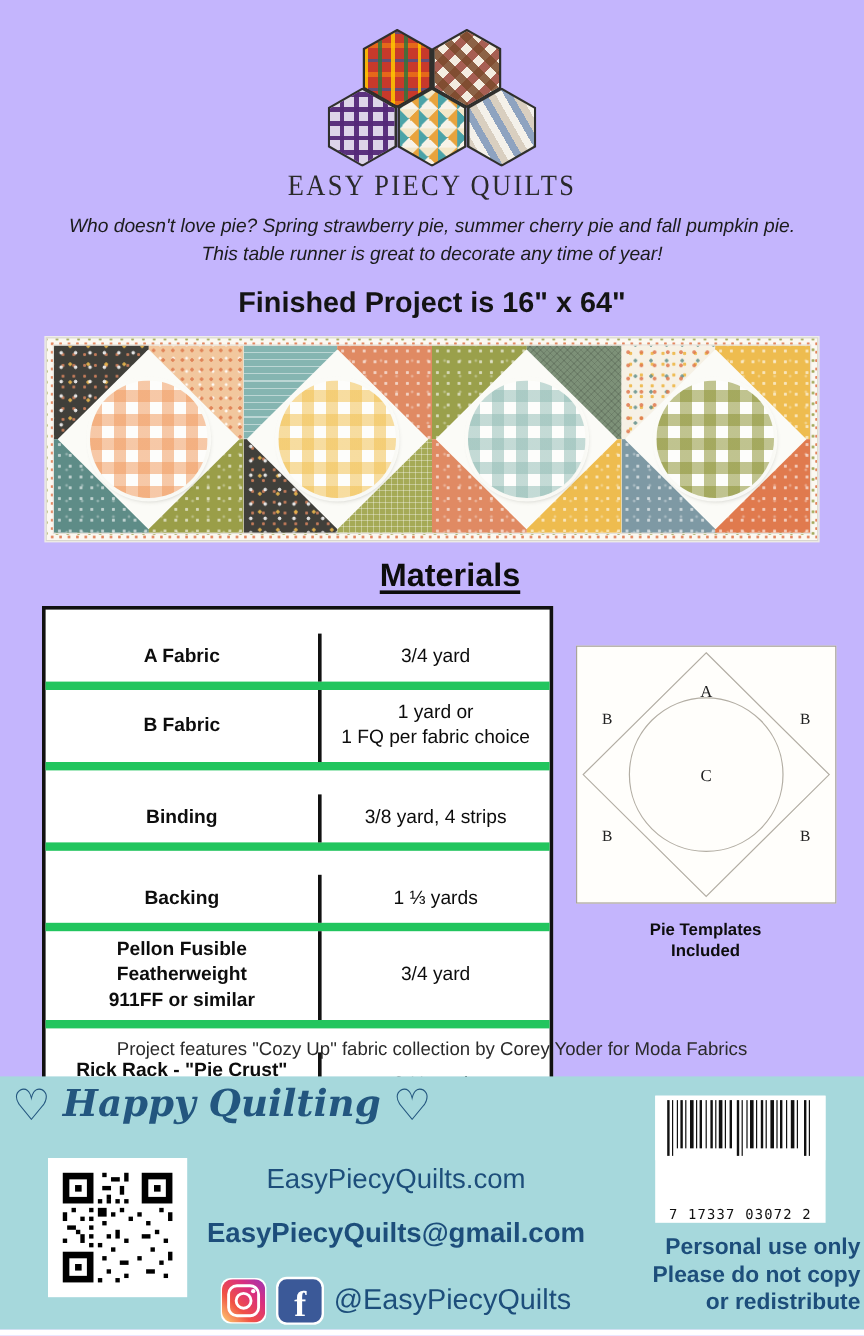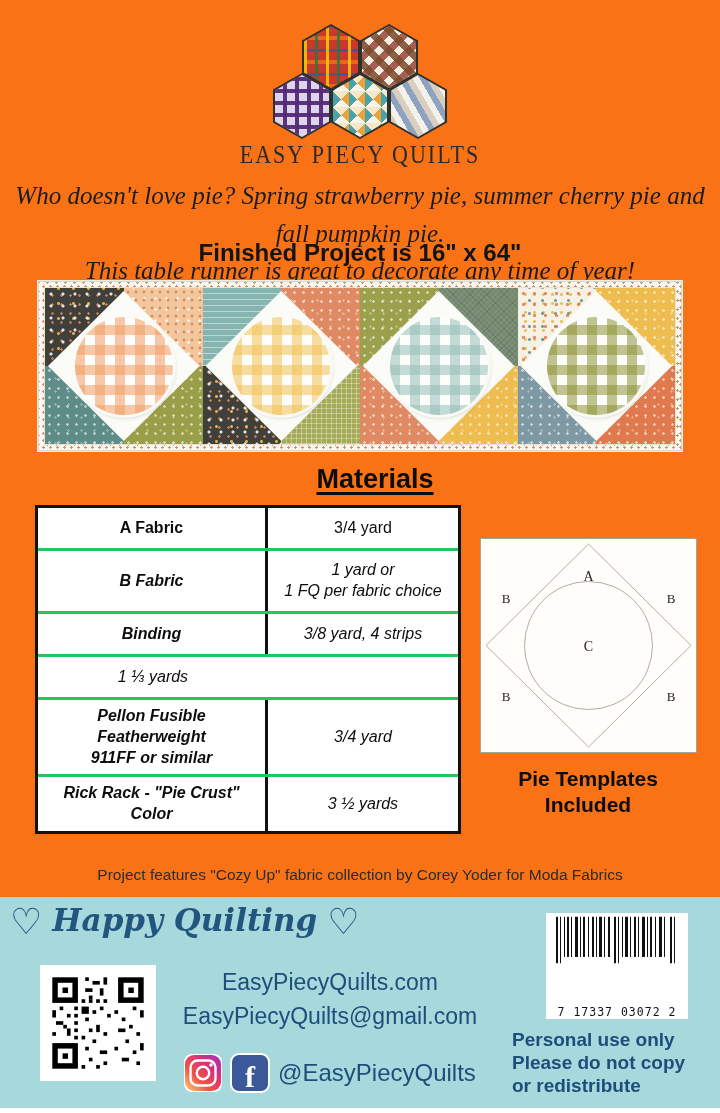--- a/index.html
+++ b/index.html
@@ -1,16 +1,16 @@
 <!DOCTYPE html>
 <html><head>
 <meta charset="utf-8">
 <style>
   html,body{margin:0;padding:0;background:#fff;}
-  .page{position:relative;width:720px;height:1113px;background:#f97316;overflow:hidden;
+  .page{position:relative;width:720px;height:1113px;background:#c4b5fd;overflow:hidden;
         font-family:"Liberation Sans",sans-serif;color:#111;}
 
   
   .logo-cluster{position:absolute;top:24px;left:50%;transform:translateX(-50%);width:174px;height:116px;}
   .hex{position:absolute;width:58px;height:66px;background:#2f2f2c;
        clip-path:polygon(50% 0,100% 25%,100% 75%,50% 100%,0 75%,0 25%);}
   .hex>div{position:absolute;inset:2px;clip-path:polygon(50% 0,100% 25%,100% 75%,50% 100%,0 75%,0 25%);}
   .hx1{left:29px;top:0;}  .hx2{left:87px;top:0;}
   .hx3{left:0;top:49px;}  .hx4{left:58px;top:49px;} .hx5{left:116px;top:49px;}
   .pat-plaid{background-color:#c8392b;
@@ -24,21 +24,21 @@
                      repeating-linear-gradient(90deg,transparent 0 8px,rgba(84,41,120,.95) 8px 12px);}
   .pat-multi{background:repeating-conic-gradient(from 45deg,#e8a33d 0 25%,#f8f3e8 0 50%,#4ba3a8 0 75%,#f3e7c9 0 100%);
     background-size:16px 16px;}
   .pat-tumbling{background:repeating-linear-gradient(60deg,#8ea3c0 0 6px,#d9cfc0 6px 12px,#f4f1ea 12px 18px);}
   .brand-name{position:absolute;top:142px;left:0;width:100%;text-align:center;
     font-family:"Liberation Serif",serif;font-size:22px;letter-spacing:2px;color:#2a2a2a;
     transform:scaleY(1.12);}
 
   
   .intro{position:absolute;top:177px;left:0;width:100%;text-align:center;
-    font-family:Liberation Serif, serif;font-style:italic;font-size:25px;line-height:1.5;color:#1c1c1c;}
+    font-family:Liberation Sans, sans-serif;font-style:italic;font-size:16px;line-height:1.5;color:#1c1c1c;}
   .finished{position:absolute;top:239px;left:0;width:100%;text-align:center;
     font-size:24px;font-weight:bold;color:#141414;}
 
   
   .runner{position:absolute;left:38px;top:281px;width:630px;height:156px;padding:6px;
     border:1px solid #d9d6cf;box-shadow:0 0 0 1px #efede8;
     background-color:#fbf8f1;
     background-image:radial-gradient(rgba(224,121,78,.9) 1px,transparent 1.4px),
                      radial-gradient(rgba(154,160,75,.9) 1px,transparent 1.4px);
     background-size:7px 7px,9px 9px;background-position:1px 1px,4px 5px;}
@@ -86,61 +86,61 @@
                      repeating-linear-gradient(90deg,rgba(var(--pc),.55) 0 10px,transparent 10px 20px);
     box-shadow:0 0 0 3px rgba(251,251,247,.95),1px 2px 4px rgba(60,60,50,.35);}
   .b1 .pie{--pc:241,157,98;} .b2 .pie{--pc:242,194,85;} .b3 .pie{--pc:149,190,183;} .b4 .pie{--pc:142,148,55;}
 
   
   .materials-h{position:absolute;top:464px;left:30px;width:690px;text-align:center;
     font-size:27px;font-weight:bold;text-decoration:underline;text-underline-offset:4px;
     text-decoration-thickness:2.5px;color:#0d0d0d;}
   .mat-table{position:absolute;left:35px;top:505px;width:420px;border:3px solid #111;background:#fff;}
   .mat-row{display:grid;grid-template-columns:230px 1fr;}
-  .mat-row + .mat-row{border-top:3px solid #22c55e;font-style:italic;}
+  .mat-row + .mat-row{border-top:7px solid #22c55e;}
   .mat-cell{display:flex;align-items:center;justify-content:center;text-align:center;
     padding:6px 6px;font-size:16px;white-space:pre-line;line-height:1.3;color:#0d0d0d;}
   .mat-item{font-weight:bold;border-right:3px solid #111;}
-  .rh-a,.rh-bind,.rh-back,.rh-rick{min-height:28px;}
+  .rh-a,.rh-bind,.rh-back,.rh-rick{min-height:28px;margin-top:20px;}
   .rh-b,.rh-c,.rh-pellon{min-height:48px;}
 
   
   .template-box{position:absolute;left:480px;top:538px;width:215px;height:213px;
     border:1px solid #a9a49b;background:#fffefb;}
   .template-box svg{display:block;width:100%;height:100%;}
   .template-caption{position:absolute;left:467px;top:766px;width:242px;text-align:center;
-    font-size:21px;font-weight:bold;line-height:1.25;white-space:pre-line;color:#0d0d0d;}
+    font-size:14px;font-weight:bold;line-height:1.25;white-space:pre-line;color:#0d0d0d;}
 
   .credit{position:absolute;top:866px;left:0;width:100%;text-align:center;
     font-size:15.5px;color:#2b2b2b;}
 
   
   .footer{position:absolute;left:0;top:897px;width:720px;height:211px;background:#a6d8dc;}
   .tagline{position:absolute;top:4px;left:0;width:100%;text-align:left;color:#23567f;
     font-family:"DejaVu Serif",serif;font-style:italic;font-weight:600;font-size:31px;}
   .tagline .heart{font-family:"DejaVu Sans",sans-serif;font-style:normal;font-size:36px;
     vertical-align:-3px;padding:0 10px;font-weight:400;}
   .qr{position:absolute;left:40px;top:68px;width:116px;height:116px;background:#fff;padding:5px;box-sizing:border-box;}
   .qr svg{display:block;width:100%;height:100%;}
   .mid-col{position:absolute;left:130px;top:72px;width:400px;text-align:center;color:#1d4e7b;}
   .site{font-size:23px;font-weight:normal;}
-  .email{font-size:23px;font-weight:normal;margin-top:7px;}
+  .email{font-size:23px;font-weight:bold;margin-top:18px;}
   .social{margin-top:24px;display:flex;align-items:center;justify-content:center;gap:10px;}
   .soc-ico{width:36px;height:36px;border-radius:8px;background:#fff;padding:1px;box-sizing:content-box;}
   .soc-ico svg{display:block;width:36px;height:36px;}
   .fb{width:36px;height:36px;border-radius:7px;background:#3b5998;color:#fff;display:flex;
     align-items:flex-end;justify-content:center;font-family:"Liberation Serif",serif;
     font-weight:bold;font-size:30px;line-height:.95;overflow:hidden;box-shadow:0 0 0 2px #fff;}
   .handle{font-size:24px;font-weight:normal;color:#1d4e7b;}
   .barcode{position:absolute;left:546px;top:16px;width:142px;height:106px;background:#fff;
     display:flex;flex-direction:column;gap:38px;}
   .barcode svg{display:block;width:100%;height:80px;}
   .bc-digits{flex:1;display:flex;align-items:center;justify-content:center;
     font-family:"DejaVu Sans Mono",monospace;font-size:11.5px;letter-spacing:1px;color:#111;}
-  .notice{position:absolute;left:512px;top:131px;width:205px;text-align:left;color:#1d4e7b;
+  .notice{position:absolute;left:512px;top:131px;width:205px;text-align:right;color:#1d4e7b;
     font-size:19px;font-weight:bold;line-height:1.22;white-space:pre-line;}
   .bottom-strip{position:absolute;left:0;top:1108px;width:720px;height:5px;background:#fff;}
 </style>
 </head>
 <body>
 
 <div class="page">
 
   <div class="logo-cluster">
     <div class="hex hx1">
@@ -214,20 +214,21 @@
     <div class="mat-row">
       <div class="mat-cell mat-item rh-b">B Fabric</div>
       <div class="mat-cell rh-b">1 yard or
 1 FQ per fabric choice</div>
     </div>
     <div class="mat-row">
       <div class="mat-cell mat-item rh-bind">Binding</div>
       <div class="mat-cell rh-bind">3/8 yard, 4 strips</div>
     </div>
     <div class="mat-row">
+      <div class="mat-cell mat-item rh-back">Backing</div>
       <div class="mat-cell rh-back">1 ⅓ yards</div>
     </div>
     <div class="mat-row">
       <div class="mat-cell mat-item rh-pellon">Pellon Fusible Featherweight
 911FF or similar</div>
       <div class="mat-cell rh-pellon">3/4 yard</div>
     </div>
     <div class="mat-row">
       <div class="mat-cell mat-item rh-rick">Rick Rack - "Pie Crust" Color</div>
       <div class="mat-cell rh-rick">3 ½ yards</div>

